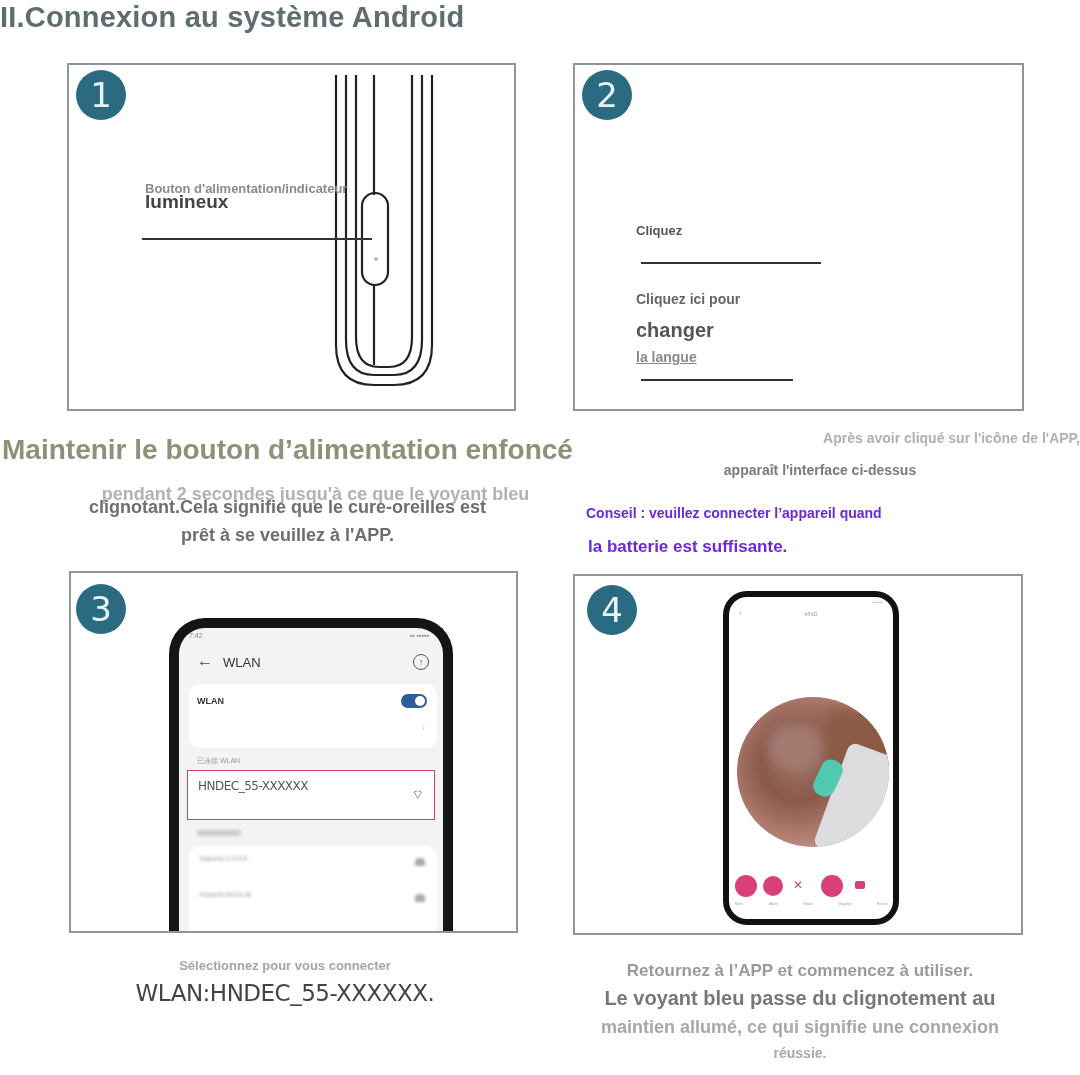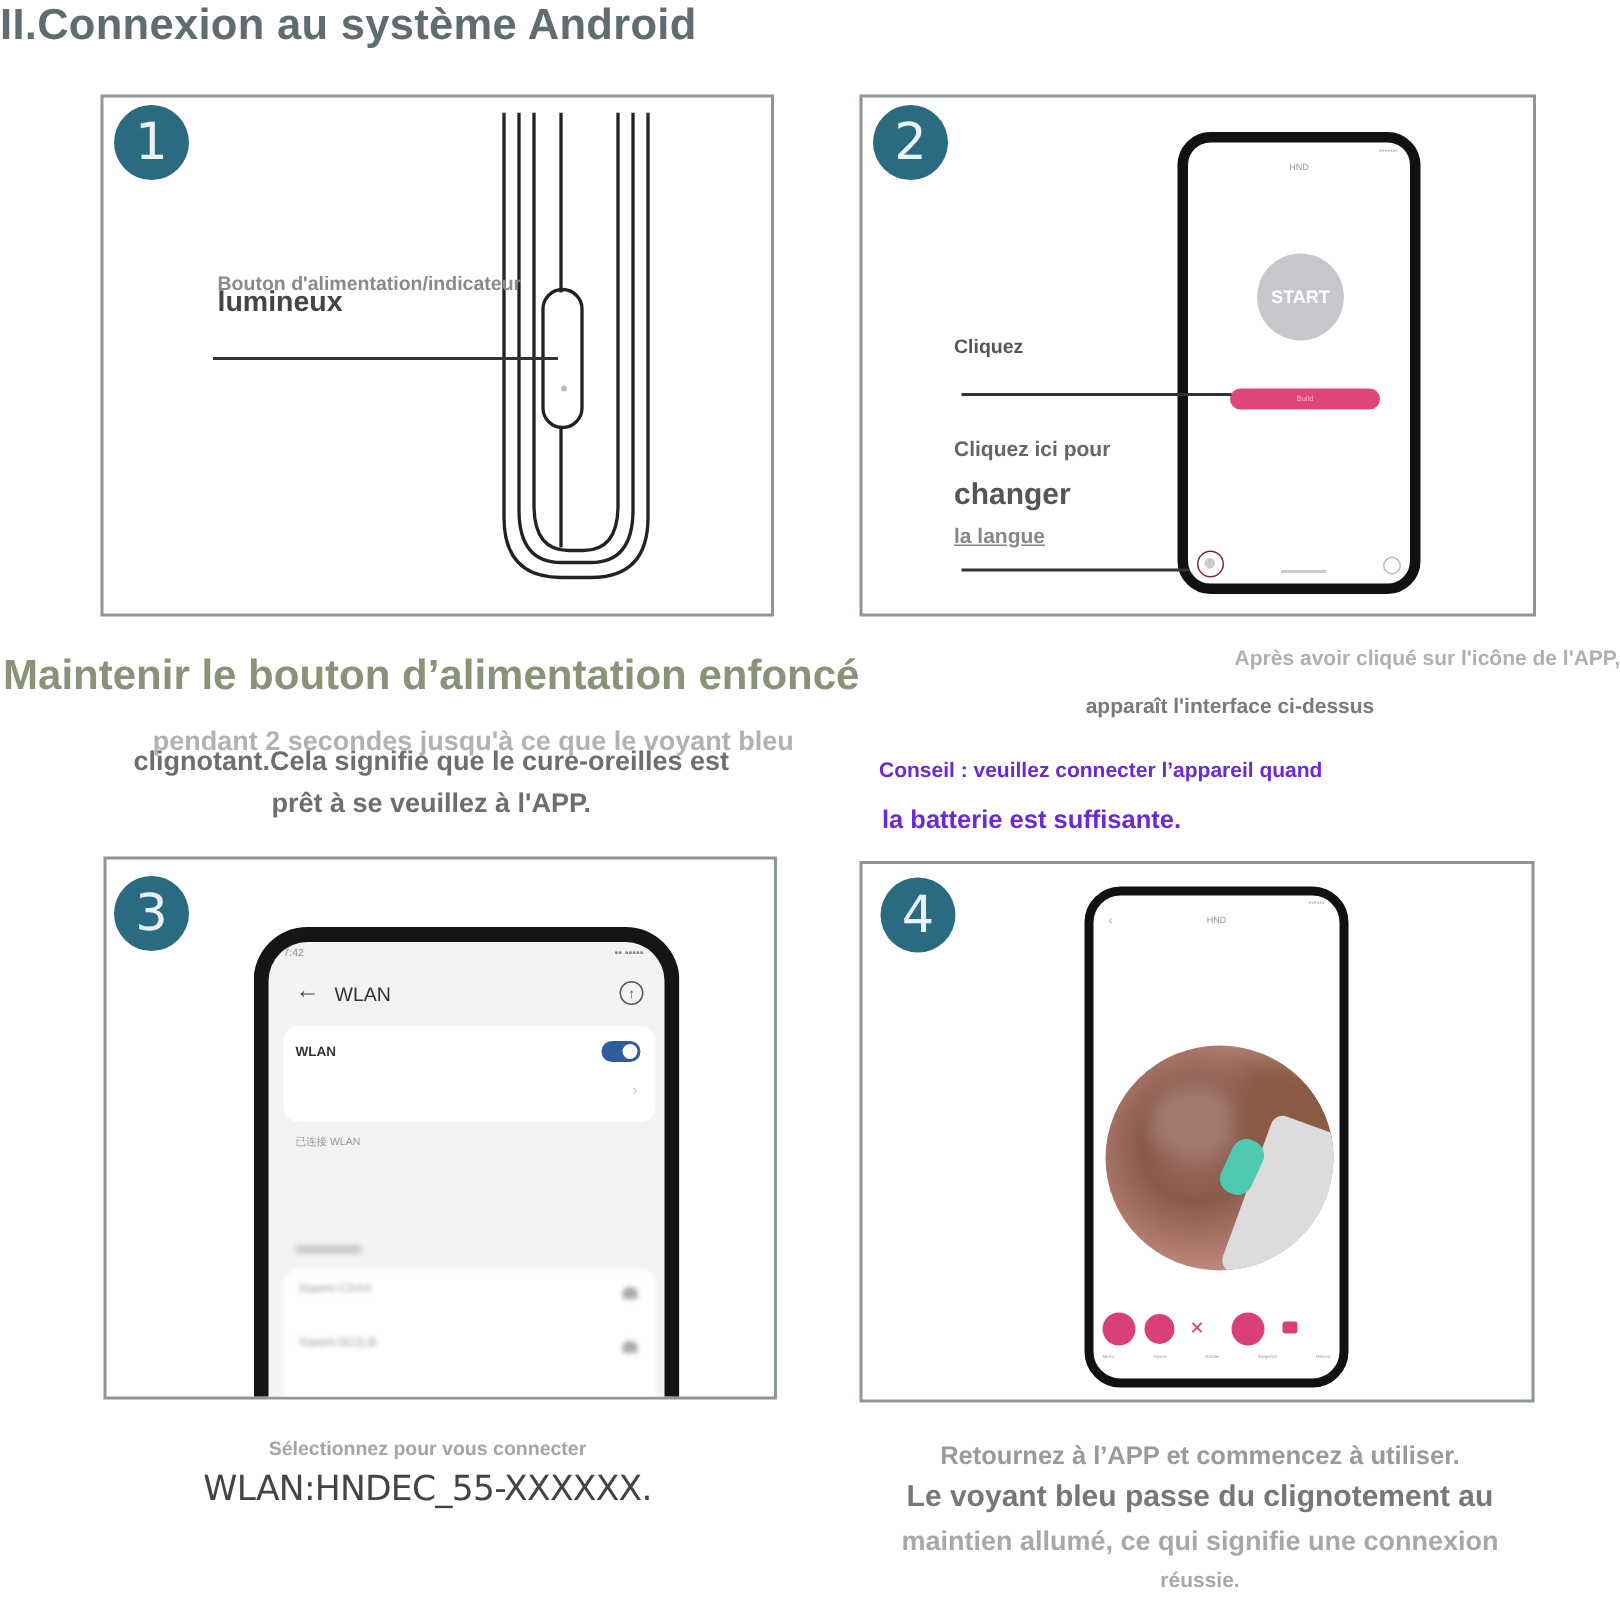--- a/index.html
+++ b/index.html
@@ -44,37 +44,20 @@
   <div class="abs line" style="left:73px; top:173px; width:230px; height:1.5px;"></div>
 </div>
 
 <div class="abs t-center olive" style="left:0; width:575px; top:434px; font-size:28px;">Maintenir le bouton d’alimentation enfoncé</div>
 <div class="abs t-center lightgrey" style="left:0; width:575px; top:484px; font-size:18px; color:#b2b2b2;padding-left:28px;">pendant 2 secondes jusqu'à ce que le voyant bleu</div>
 <div class="abs t-center grey-b" style="left:0; width:575px; top:497px; font-size:18px;">clignotant.Cela signifie que le cure-oreilles est</div>
 <div class="abs t-center grey-b" style="left:0; width:575px; top:525px; font-size:18px;">prêt à se veuillez à l'APP.</div>
 
 <div class="abs panel" style="left:573px; top:63px; width:451px; height:348px;">
   <div class="abs num" style="left:7px; top:5px;">2</div>
-  <div class="abs phone" style="left:210px; top:23px; width:162px; height:308px;">
-    <div class="abs" style="left:8px; top:3px; right:8px; height:6px; font-size:5px; color:#bbb;">
-      <span style="float:right;">▪▪▪▪▪▪▪</span>
-    </div>
-    <div class="abs t-center" style="left:0; right:0; top:14px; font-size:6px; color:#999;">HND</div>
-    <div class="abs t-center" style="left:46px; top:74px; width:58px; height:58px; border-radius:50%; background:#c6c7ca; color:#fff; font-weight:bold; font-size:12px; line-height:58px;">
-      <span>START</span>
-    </div>
-    <div class="abs t-center" style="left:28px; top:164px; width:100px; height:14px; border-radius:8px; background:#e0457a; color:#fbd; font-size:5px; line-height:14px;">
-      <span>Build</span>
-    </div>
-    <div class="abs" style="left:6px; bottom:4px; width:18px; height:18px; border:1.5px solid #7a2a3a; border-radius:50%; box-sizing:border-box;">
-      <div style="margin:4px; width:7px; height:7px; border-radius:50%; background:#ccc;"></div>
-    </div>
-    <div class="abs" style="left:62px; bottom:7px; width:30px; height:2px; background:#ccc;"></div>
-    <div class="abs" style="right:6px; bottom:6px; width:10px; height:10px; border:1px solid #bbb; border-radius:50%;"></div>
-  </div>
   <div class="abs callout" style="left:61px; top:158px; font-size:13px; color:#555;">Cliquez</div>
   <div class="abs line" style="left:66px; top:197px; width:180px;"></div>
   <div class="abs callout" style="left:61px; top:226px; font-size:14px; color:#666;">Cliquez ici pour</div>
   <div class="abs callout" style="left:61px; top:254px; font-size:20px; color:#555;">changer</div>
   <div class="abs callout" style="left:61px; top:284px; font-size:14px; color:#888;text-decoration:underline;">la langue</div>
   <div class="abs line" style="left:66px; top:314px; width:152px;"></div>
 </div>
 
 <div class="abs t-center lightgrey" style="left:560px; width:520px; top:430px; font-size:14px; color:#b0b0b0;text-align:right;">Après avoir cliqué sur l'icône de l'APP,</div>
 <div class="abs t-center grey-b" style="left:560px; width:520px; top:462px; font-size:14px; color:#7a7a7a;">apparaît l'interface ci-dessus</div>
@@ -91,20 +74,24 @@
     <div class="abs" style="left:44px; top:27px; font-size:13px; color:#333;">WLAN</div>
     <div class="abs" style="right:14px; top:26px; width:14px; height:14px; border:1.3px solid #555; border-radius:50%; font-size:9px; text-align:center; line-height:14px; color:#555;">↑</div>
     <div class="wcard" style="left:10px; top:56px; width:248px; height:64px;">
       <div class="abs" style="left:8px; top:12px; font-size:9px; font-weight:bold; color:#333;">WLAN</div>
       <div class="abs" style="right:10px; top:10px; width:26px; height:14px; border-radius:8px; background:#2d5d9a;">
         <div style="position:absolute; right:2px; top:2px; width:10px; height:10px; border-radius:50%; background:#fff;"></div>
       </div>
       <div class="abs" style="right:12px; top:38px; font-size:10px; color:#ccc;">›</div>
     </div>
     <div class="abs" style="left:18px; top:128px; font-size:7px; color:#999;">已连接 WLAN</div>
+    <div class="abs" style="left:8px; top:142px; width:248px; height:50px; background:#fff; border:1.5px solid #c8485a; box-sizing:border-box;">
+      <div class="abs" style="left:10px; top:8px; font-size:12px; color:#555; font-family:'DejaVu Sans', sans-serif; letter-spacing:-0.5px;">HNDEC_55-XXXXXX</div>
+      <div class="abs" style="right:10px; top:16px; font-size:13px; color:#333;">⌔</div>
+    </div>
     <div class="abs blur" style="left:18px; top:202px; width:44px; height:6px; background:#ccc; border-radius:2px;"></div>
     <div class="wcard blur" style="left:10px; top:218px; width:248px; height:110px;">
       <div class="abs" style="left:10px; top:8px; font-size:8px; color:#999;">Xiaomi-CXXX</div>
       <div class="abs" style="right:12px; top:12px; width:10px; height:8px; background:#aaa; border-radius:4px 4px 0 0;"></div>
       <div class="abs" style="left:10px; top:44px; font-size:8px; color:#999;">Xiaomi-5G1LB</div>
       <div class="abs" style="right:12px; top:48px; width:10px; height:8px; background:#aaa; border-radius:4px 4px 0 0;"></div>
     </div>
   </div>
 </div>
 

